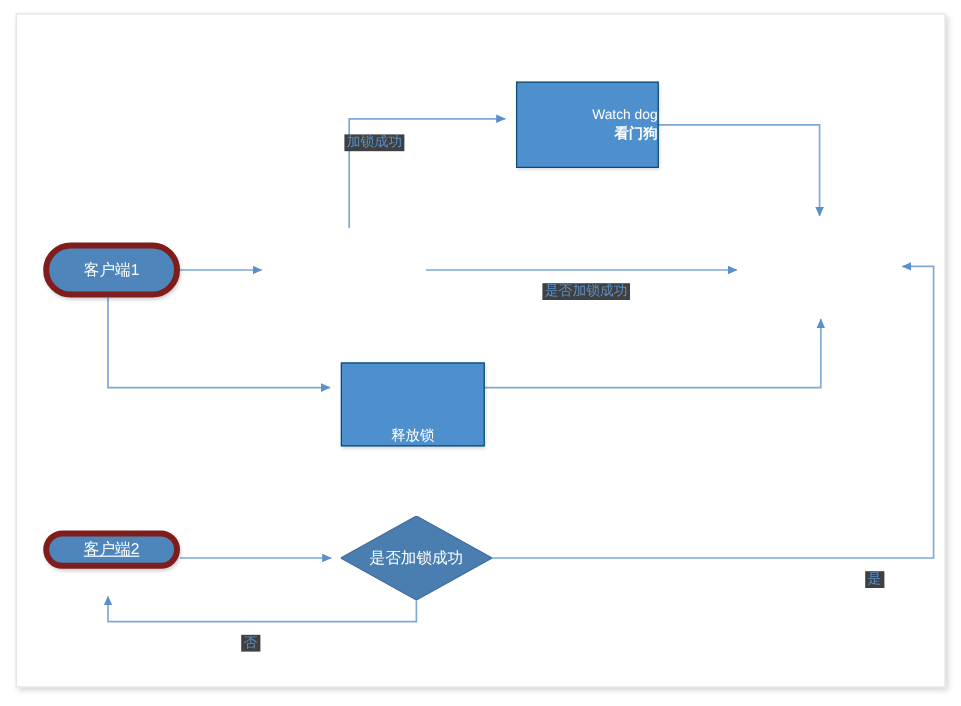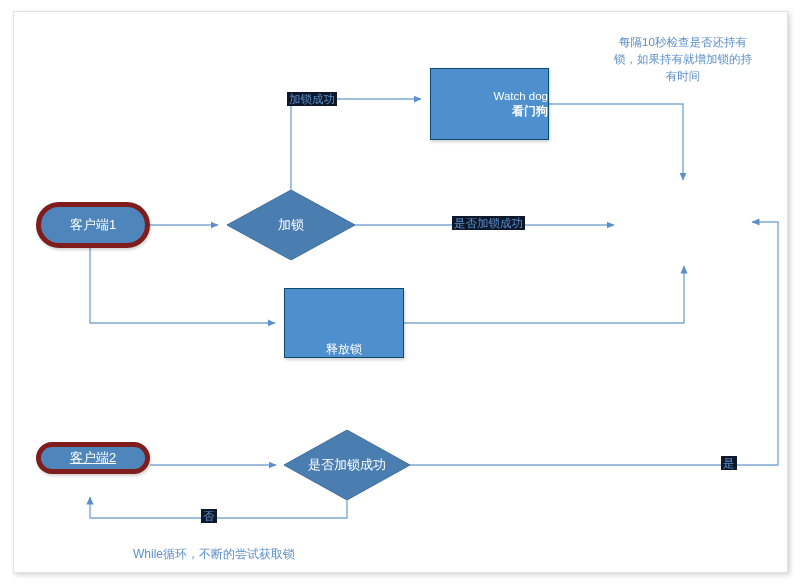--- a/index.html
+++ b/index.html
@@ -63,23 +63,24 @@
     display:flex;align-items:center;justify-content:center;
     color:#ffffff;font-size:13px;
     pointer-events:none;
   }
   
   .edge-label{
     position:absolute;
     color:#5B8FC9;
     font-size:11.5px;
     white-space:nowrap;
-    background:#0f172a;
+    background:#404040;
     padding:0 2px;
     line-height:14px;
+    margin-top:20px;
   }
   .note{
     position:absolute;
     color:#5B8FC9;
     font-size:11.5px;
     text-align:center;
     line-height:17px;
   }
   .caption{
     position:absolute;
@@ -122,34 +123,28 @@
       <path d="M410,465 L778,465 L778,222 L752,222" marker-end="url(#arrow)"></path>
 
       <path d="M347,500 L347,518 L90,518 L90,497" marker-end="url(#arrow)"></path>
     </g>
   </svg>
 
   <div class="node pill" style="left:36px;top:202px;width:114px;height:46px;">
     <span>客户端1</span>
   </div>
 
-  <div class="diamond-wrap" style="left:227px;top:190px;width:128px;height:70px;">
-    <svg class="diamond-shape" viewBox="0 0 128 70" preserveAspectRatio="none">
-      <polygon points="64,0 128,35 64,70 0,35" fill="#4A7EB0" stroke="#3F6E9B" stroke-width="1"></polygon>
-    </svg>
-    <div class="diamond-label">加锁</div>
-  </div>
 
   <div class="node rect" style="left:430px;top:68px;width:119px;height:72px;flex-direction:column;">
     <span class="wd-line1">Watch dog</span>
     <span class="wd-line2">看门狗</span>
   </div>
 
 
-  <div class="node rect" style="left:284px;top:288px;width:120px;height:70px;">
+  <div class="node rect" style="left:284px;top:302px;width:120px;height:70px;">
     <span>释放锁</span>
   </div>
 
   <div class="node pill" style="left:36px;top:442px;width:114px;height:32px;text-decoration:underline;">
     <span>客户端2</span>
   </div>
 
   <div class="diamond-wrap" style="left:284px;top:430px;width:126px;height:70px;">
     <svg class="diamond-shape" viewBox="0 0 126 70" preserveAspectRatio="none">
       <polygon points="63,0 126,35 63,70 0,35" fill="#4A7EB0" stroke="#3F6E9B" stroke-width="1"></polygon>
@@ -158,21 +153,15 @@
   </div>
 
   <div class="edge-label" style="left:287px;top:92px;">加锁成功</div>
 
   <div class="edge-label" style="left:452px;top:216px;">是否加锁成功</div>
 
   <div class="edge-label" style="left:721px;top:456px;">是</div>
 
   <div class="edge-label" style="left:201px;top:509px;">否</div>
 
-  <div class="note" style="left:575px;top:34px;width:216px;">
-    <div>每隔10秒检查是否还持有</div>
-    <div>锁，如果持有就增加锁的持</div>
-    <div>有时间</div>
-  </div>
 
-  <div class="caption" style="left:133px;top:546px;">While循环，不断的尝试获取锁</div>
 
 </div>
 
 </body></html>

